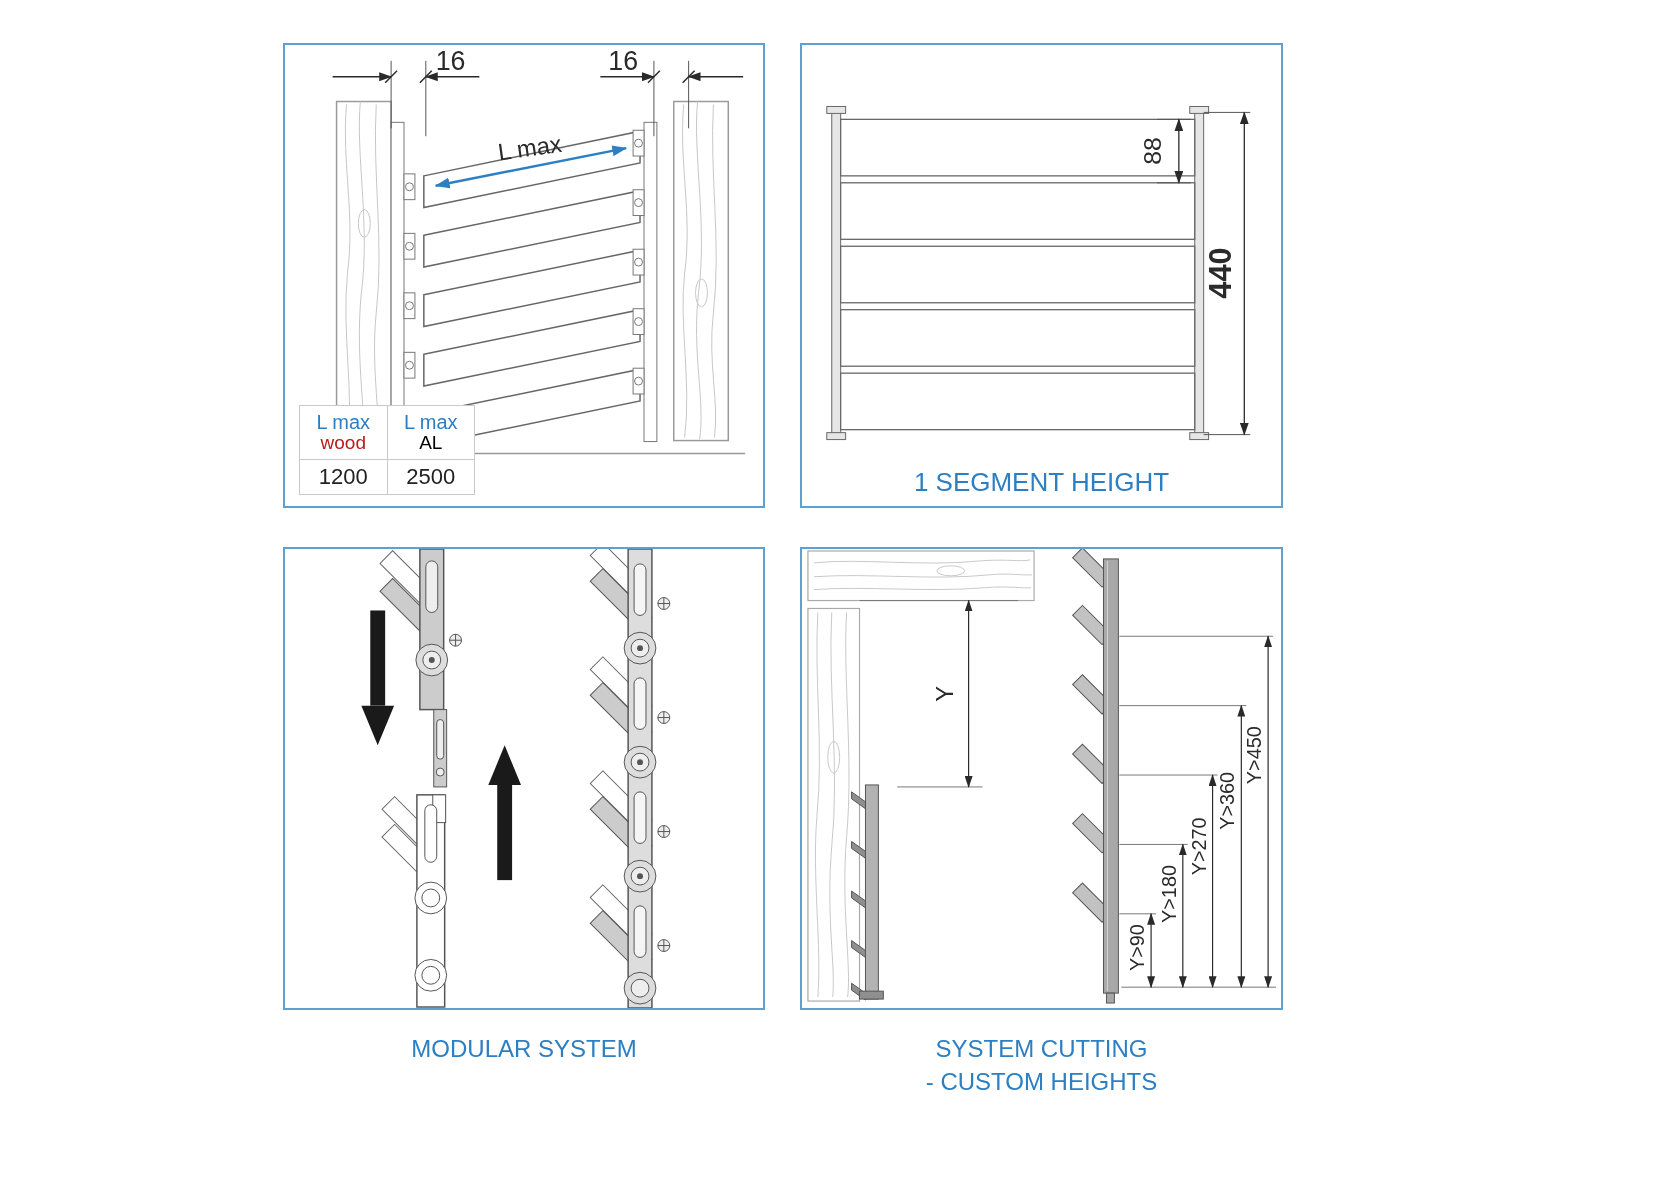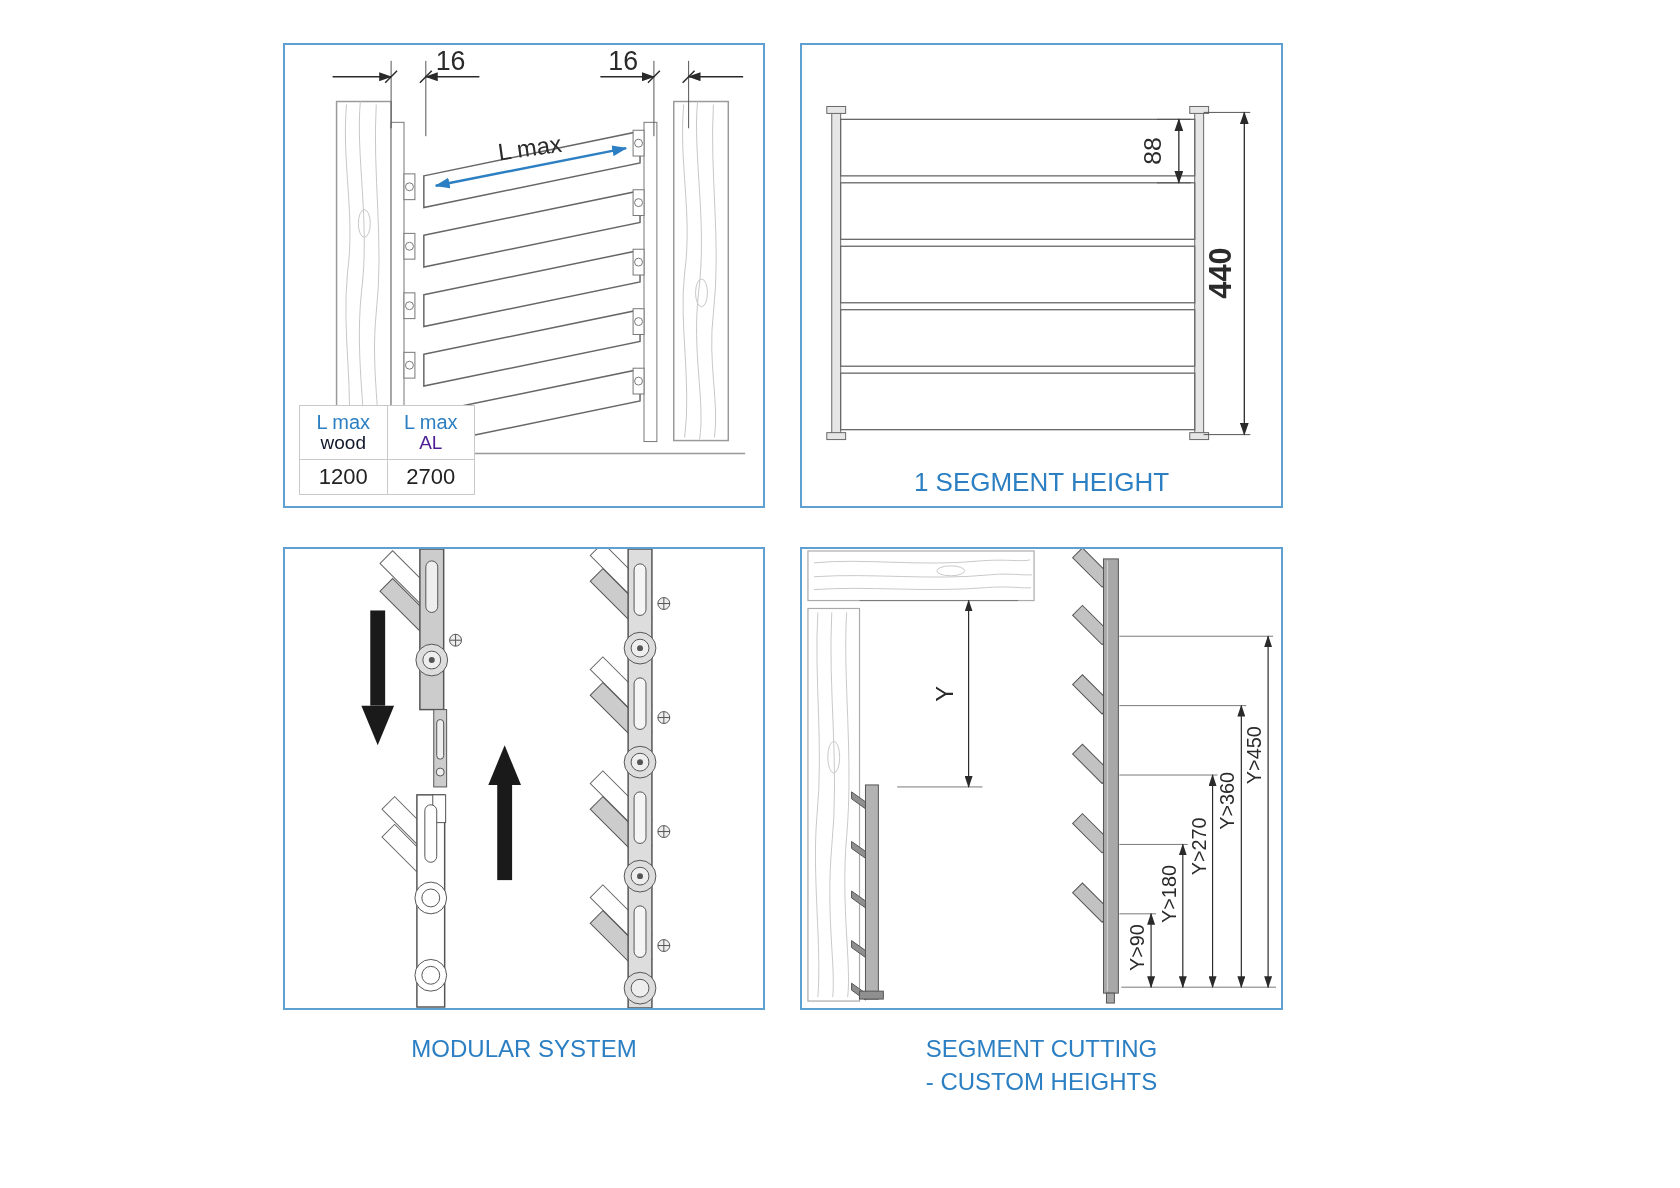--- a/index.html
+++ b/index.html
@@ -11,22 +11,22 @@
   svg text { font-family:"Liberation Sans", sans-serif; fill:#2a2a2a; }
   .caption { position:absolute; text-align:center; color:#2b7fc2; font-size:24px; line-height:33px; }
   .seg-caption { position:absolute; left:0; right:0; bottom:8px; text-align:center; color:#2b7fc2; font-size:26px; }
   .lmax-table { position:absolute; left:14px; top:360px; width:176px; background:#fff;
                 border:1px solid #c9c9c9; font-size:20px; text-align:center; line-height:1.1; }
   .lmax-table .row { display:flex; }
   .lmax-table .row + .row { border-top:1px solid #c9c9c9; }
   .lmax-table .cell { flex:1; padding:5px 2px; }
   .lmax-table .cell + .cell { border-left:1px solid #c9c9c9; }
   .blue { color:#2b7fc2; }
-  .wood { color:#0f172a; font-size:19px; }
-  .al   { color:#4c1d95; font-size:19px; }
+  .wood { color:#b91c1c; font-size:19px; }
+  .al   { color:#000000; font-size:19px; }
   .val  { font-size:22px; color:#222; padding:8px 2px 9px 2px; }
 </style>
 </head>
 <body>
 
 <div class="stage">
 
   <div class="panel" style="left:283px; top:43px; width:482px; height:465px;">
     <svg viewBox="0 0 482 465" preserveAspectRatio="none">
       <defs>
@@ -126,21 +126,21 @@
           <div class="blue">L max</div>
           <div class="wood">wood</div>
         </div>
         <div class="cell">
           <div class="blue">L max</div>
           <div class="al">AL</div>
         </div>
       </div>
       <div class="row">
         <div class="cell val">1200</div>
-        <div class="cell val">2700</div>
+        <div class="cell val">2500</div>
       </div>
     </div>
   </div>
 
   <div class="panel" style="left:800px; top:43px; width:483px; height:465px;">
     <svg viewBox="0 0 483 465" preserveAspectRatio="none">
       <defs>
         <marker id="m2k" orient="auto-start-reverse" markerUnits="userSpaceOnUse" markerWidth="13" markerHeight="9" refX="12" refY="4.5">
           <path d="M0,0 L13,4.5 L0,9 z" fill="#2a2a2a"></path>
         </marker>
@@ -376,17 +376,17 @@
         <line x1="470" y1="88" x2="470" y2="442" stroke="#2a2a2a" stroke-width="1.2" marker-start="url(#m4k)" marker-end="url(#m4k)"></line>
         <text transform="translate(463 208) rotate(-90)" text-anchor="middle" font-size="20">Y&gt;450</text>
       </g>
     </svg>
   </div>
 
   <div class="caption" style="left:283px; top:1032px; width:482px;">
     <div>MODULAR SYSTEM</div>
   </div>
   <div class="caption" style="left:800px; top:1032px; width:483px;">
-    <div>SEGMENT CUTTING</div>
+    <div>SYSTEM CUTTING</div>
     <div>- CUSTOM HEIGHTS</div>
   </div>
 
 </div>
 
 </body></html>

